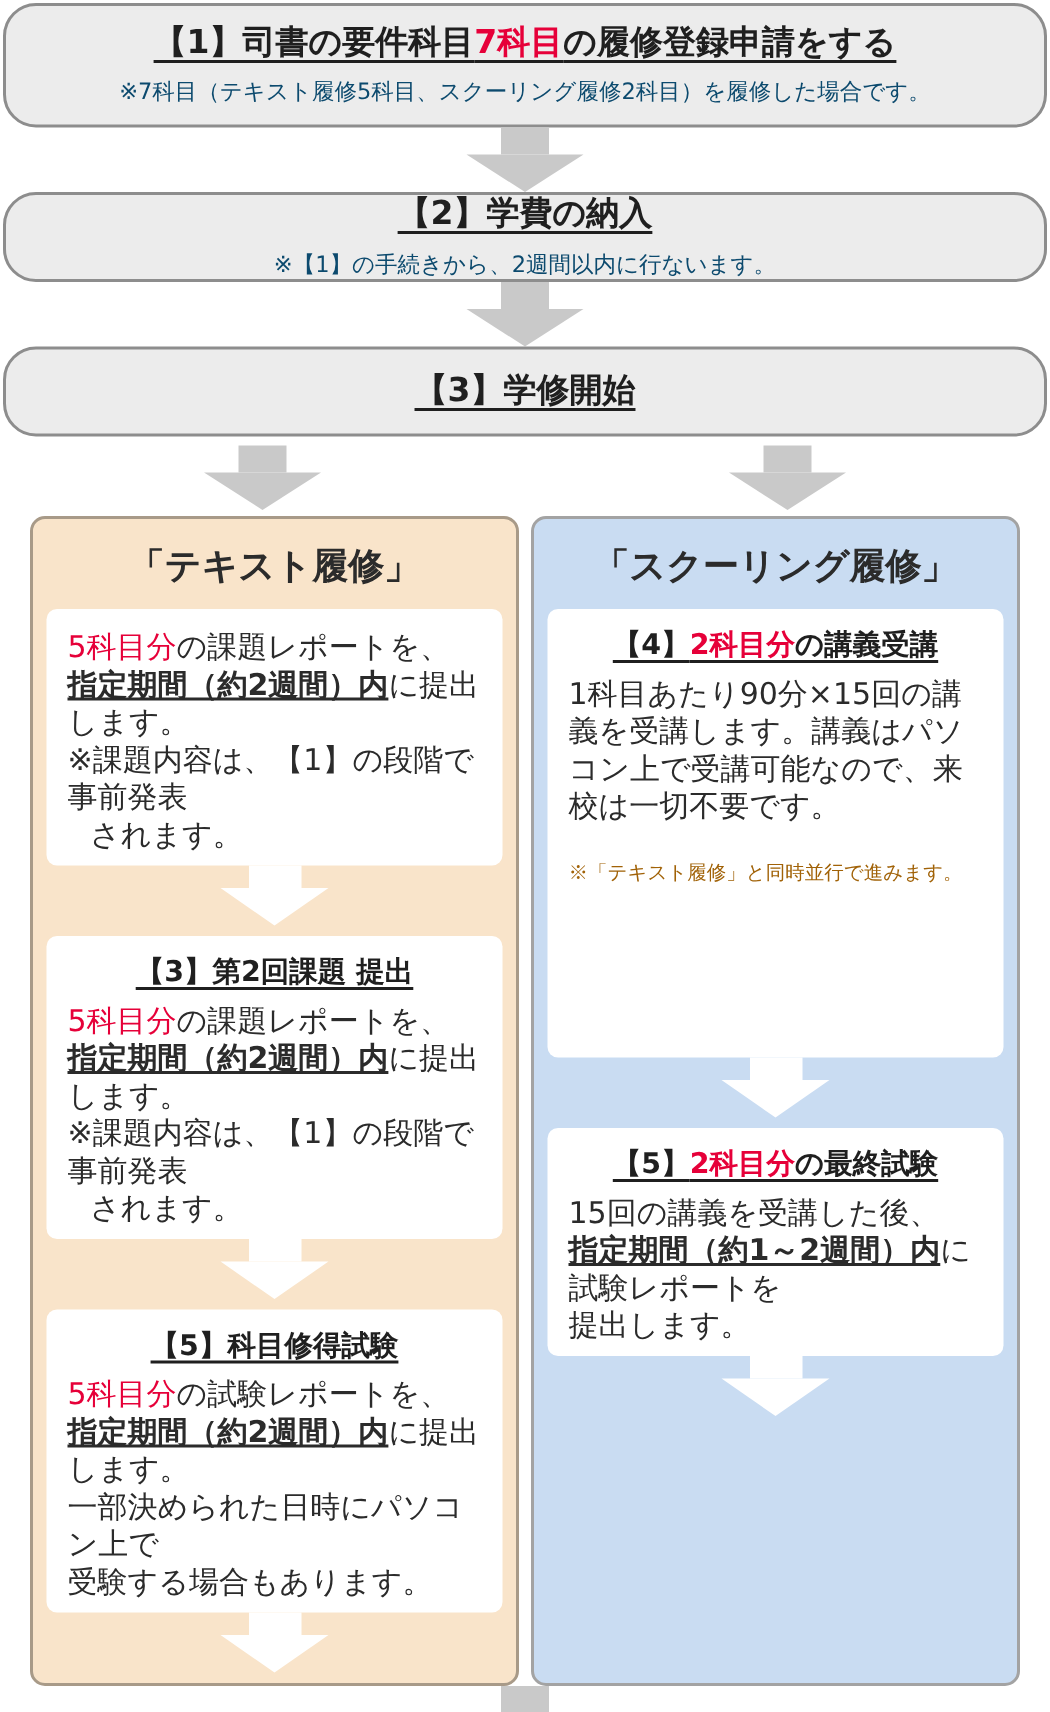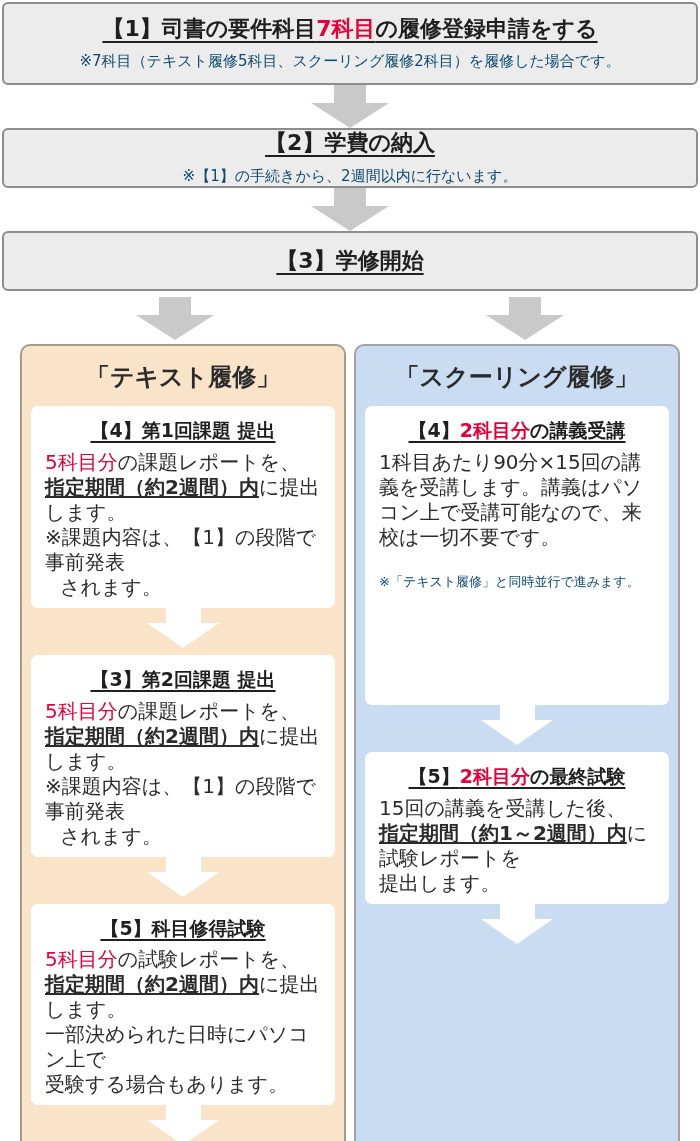--- a/index.html
+++ b/index.html
@@ -9,21 +9,21 @@
     font-family: "DejaVu Sans", "Liberation Sans", sans-serif;
     color: #2b2b2b;
   }
   .page { width: 700px; padding-top: 2px; }
 
   
   .gray-box {
     margin: 0 2px;
     background: #ececec;
     border: 2px solid #8d8d8d;
-    border-radius: 6px;
+    border-radius: 22px;
     display: flex;
     flex-direction: column;
     justify-content: center;
     align-items: center;
     text-align: center;
   }
   #box1 { height: 83px; }
   #box2, #box3 { height: 60px; }
   #box6 { height: 74px; }
   .g-title {
@@ -84,21 +84,21 @@
     color: #1f1f1f;
     text-decoration: underline;
     text-decoration-thickness: 1.5px;
     text-underline-offset: 4px;
     margin-bottom: 8px;
     line-height: 1.2;
   }
   .body { font-size: 20px; line-height: 25px; color: #2b2b2b; }
   .em { font-weight: bold; text-decoration: underline; text-underline-offset: 2px; }
   .indent { padding-left: 15px; }
-  .small-note { font-size: 13px; line-height: 20px; margin-top: 22px; color: #0c4a6e; }
+  .small-note { font-size: 13px; line-height: 20px; margin-top: 22px; color: #a16207; font-family: Liberation Serif, serif; }
 
   #lbox1 { min-height: 128px; }
   #lbox2 { min-height: 124px; }
   #lbox3 { min-height: 127px; }
   #rbox1 { min-height: 299px; }
   #rbox2 { min-height: 123px; }
 </style>
 </head>
 <body>
 
@@ -142,21 +142,20 @@
         </div>
     </div>
   </div>
 
   <div class="columns">
 
     <section class="column peach">
       <h2 class="col-heading">「テキスト履修」</h2>
 
       <div class="white-box" id="lbox1">
-        <h3 class="w-title">【4】第1回課題 提出</h3>
         <p class="body">
           <span class="red">5科目分</span><span>の課題レポートを、</span><br>
           <span class="em">指定期間（約2週間）内</span><span>に提出します。</span><br>
           <span>※課題内容は、【1】の段階で事前発表</span><br>
           <span class="indent">されます。</span>
         </p>
       </div>
 
       <div class="arrow white">
           <div class="stem"></div>

